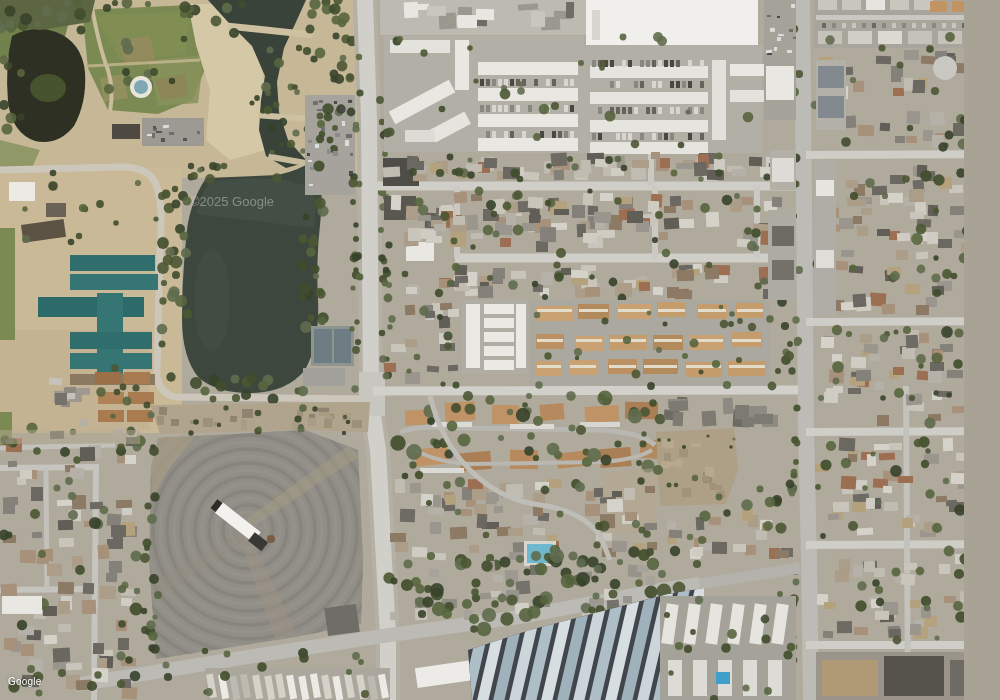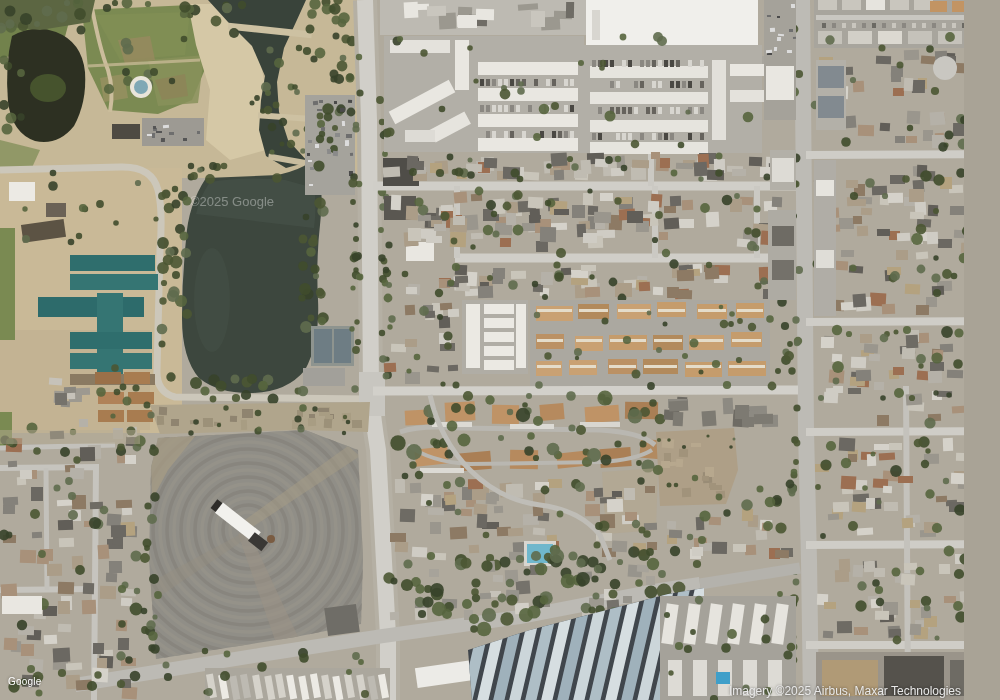--- a/index.html
+++ b/index.html
@@ -2260,13 +2260,12 @@
         <circle cx="206" cy="692" r="2.6" fill="#404c2c" opacity="0.9"></circle>
         <circle cx="225" cy="676" r="5.0" fill="#404c2c" opacity="0.9"></circle>
         <circle cx="168" cy="677" r="4.1" fill="#37422a" opacity="0.9"></circle>
         <circle cx="166" cy="665" r="3.5" fill="#5f6c4e" opacity="0.9"></circle>
         <circle cx="209" cy="692" r="3.9" fill="#5f6c4e" opacity="0.9"></circle>
       </g>
 </svg>
 
 <div style="position:absolute;left:8px;top:676px;color:#fff;font-size:10px;font-weight:500;letter-spacing:0.2px;text-shadow:0 0 3px rgba(0,0,0,0.45);font-family:'Liberation Sans',sans-serif;">Google</div>
 
-<div style="position:absolute;right:3px;top:684px;color:#e9e9e9;font-size:12px;text-shadow:0 0 3px rgba(0,0,0,0.6);font-family:'Liberation Sans',sans-serif;">Imagery ©2025 Airbus, Maxar Technologies</div>
 </div>
 </body></html>

